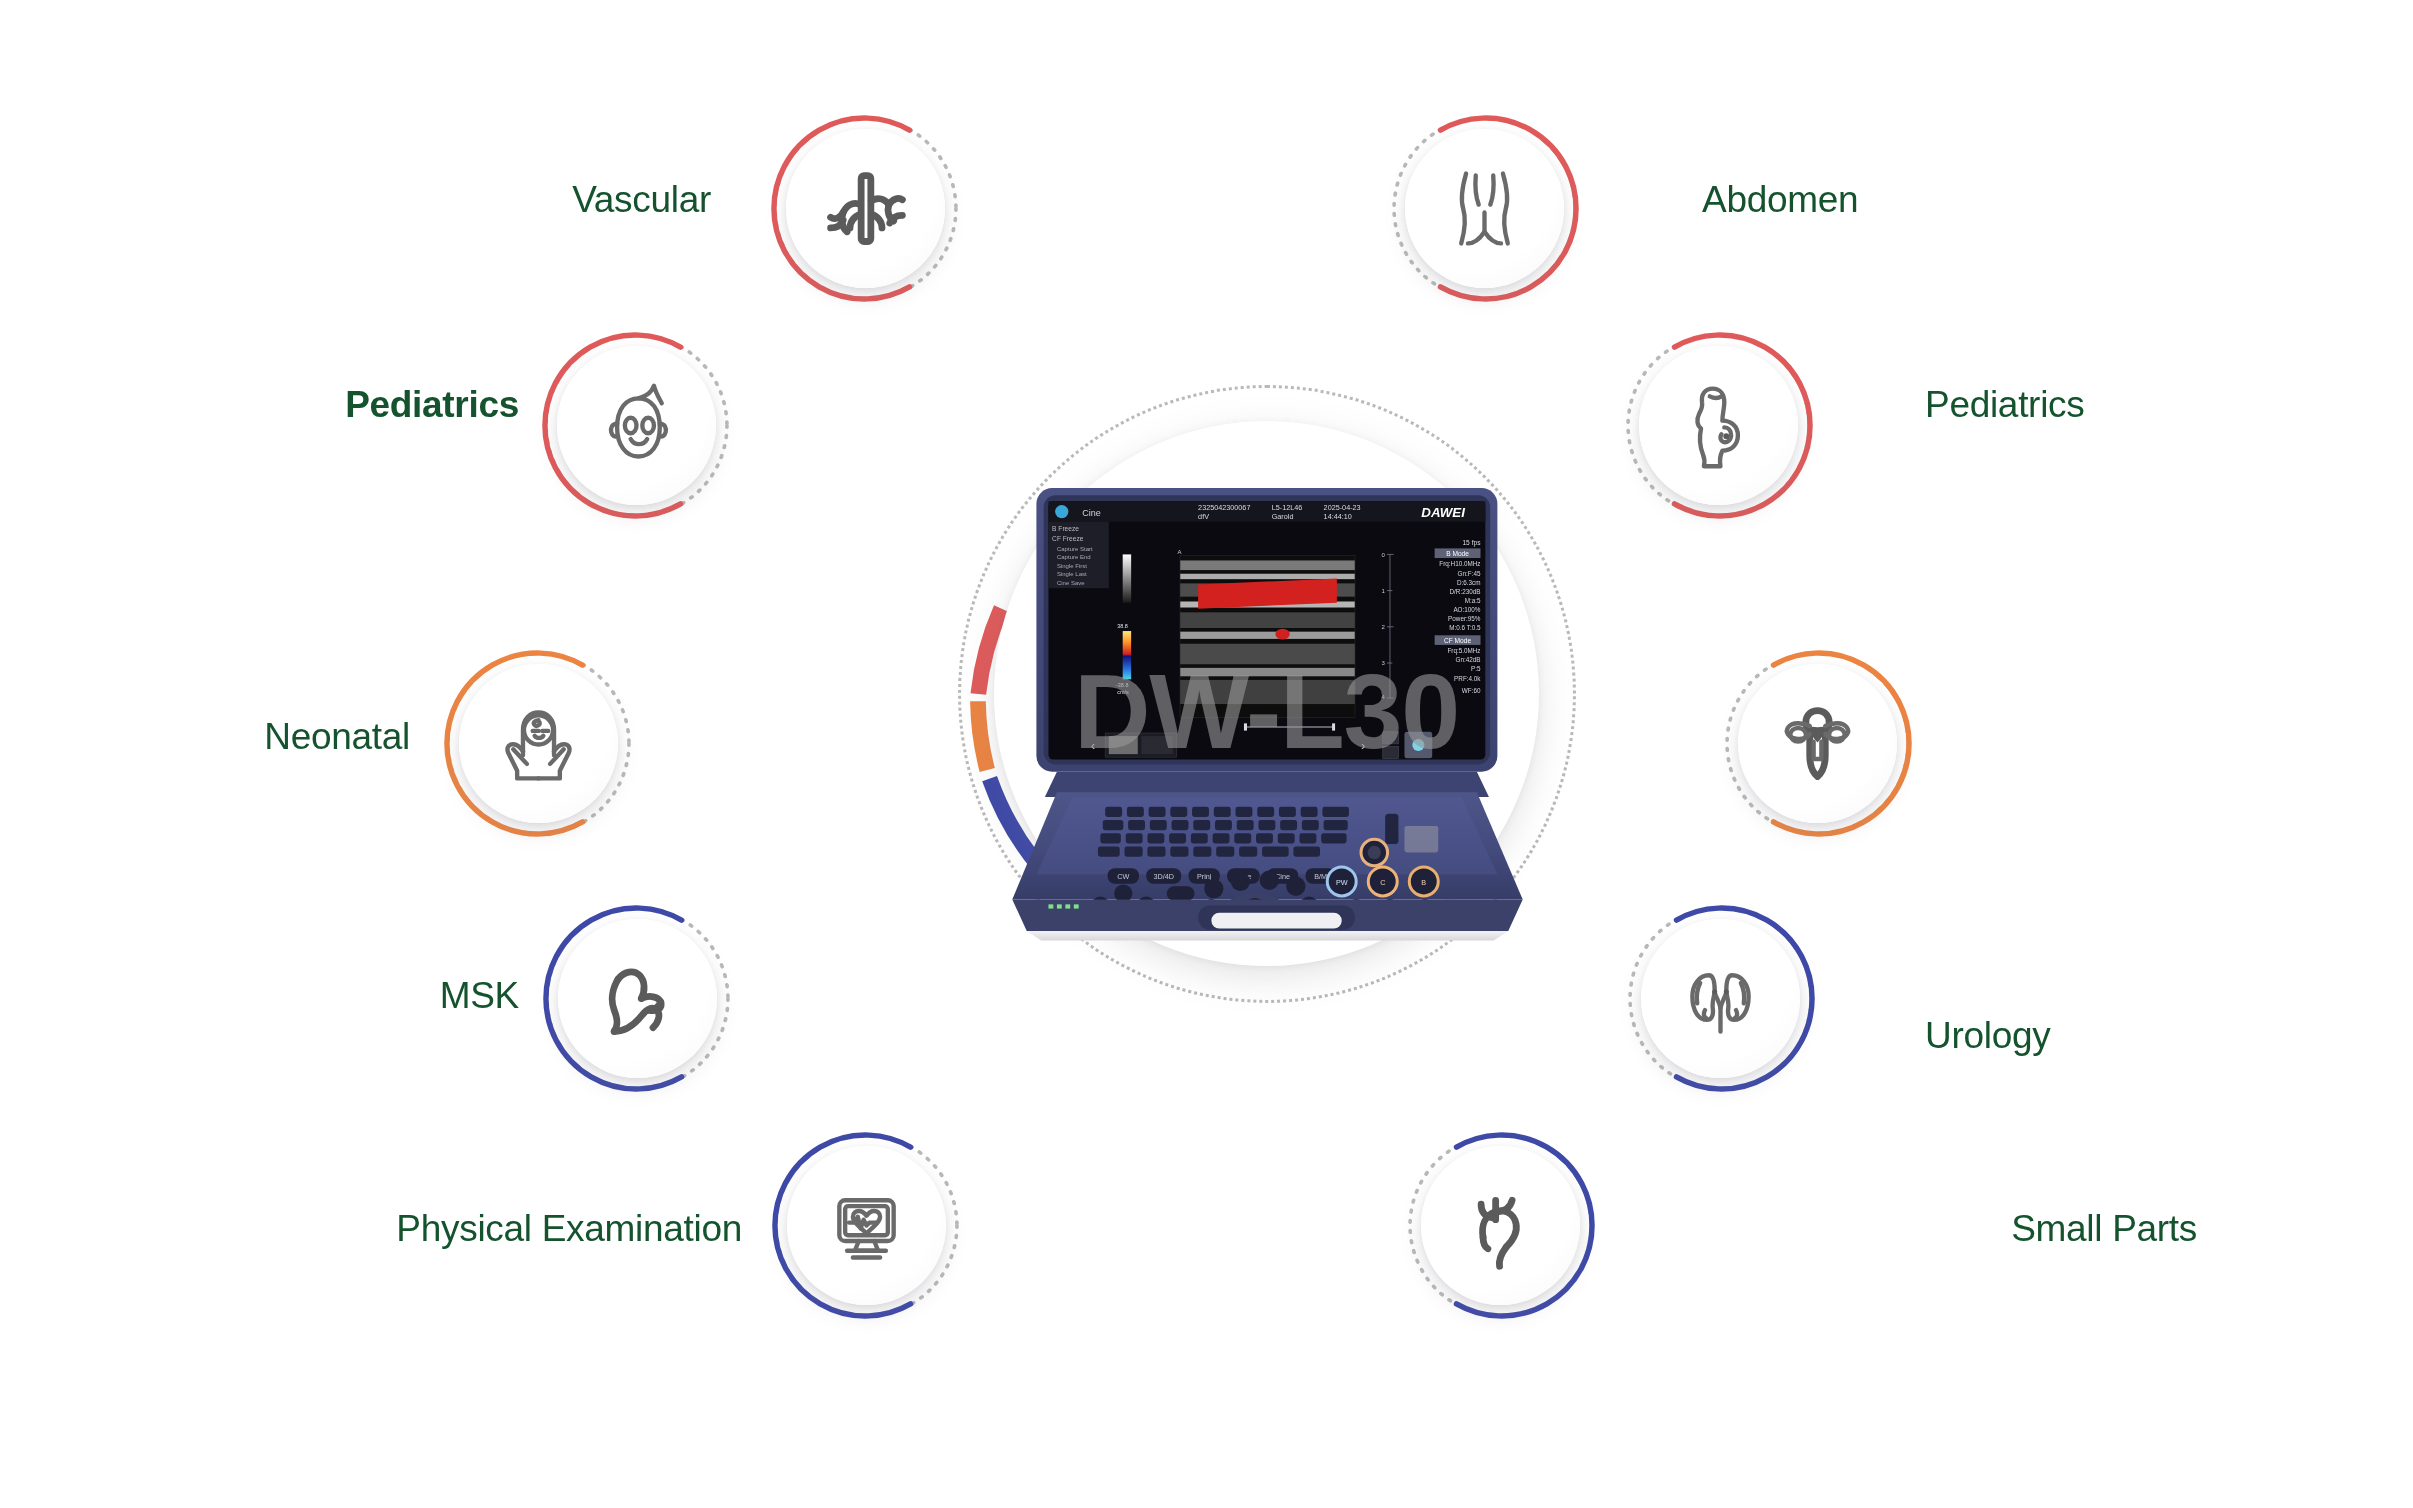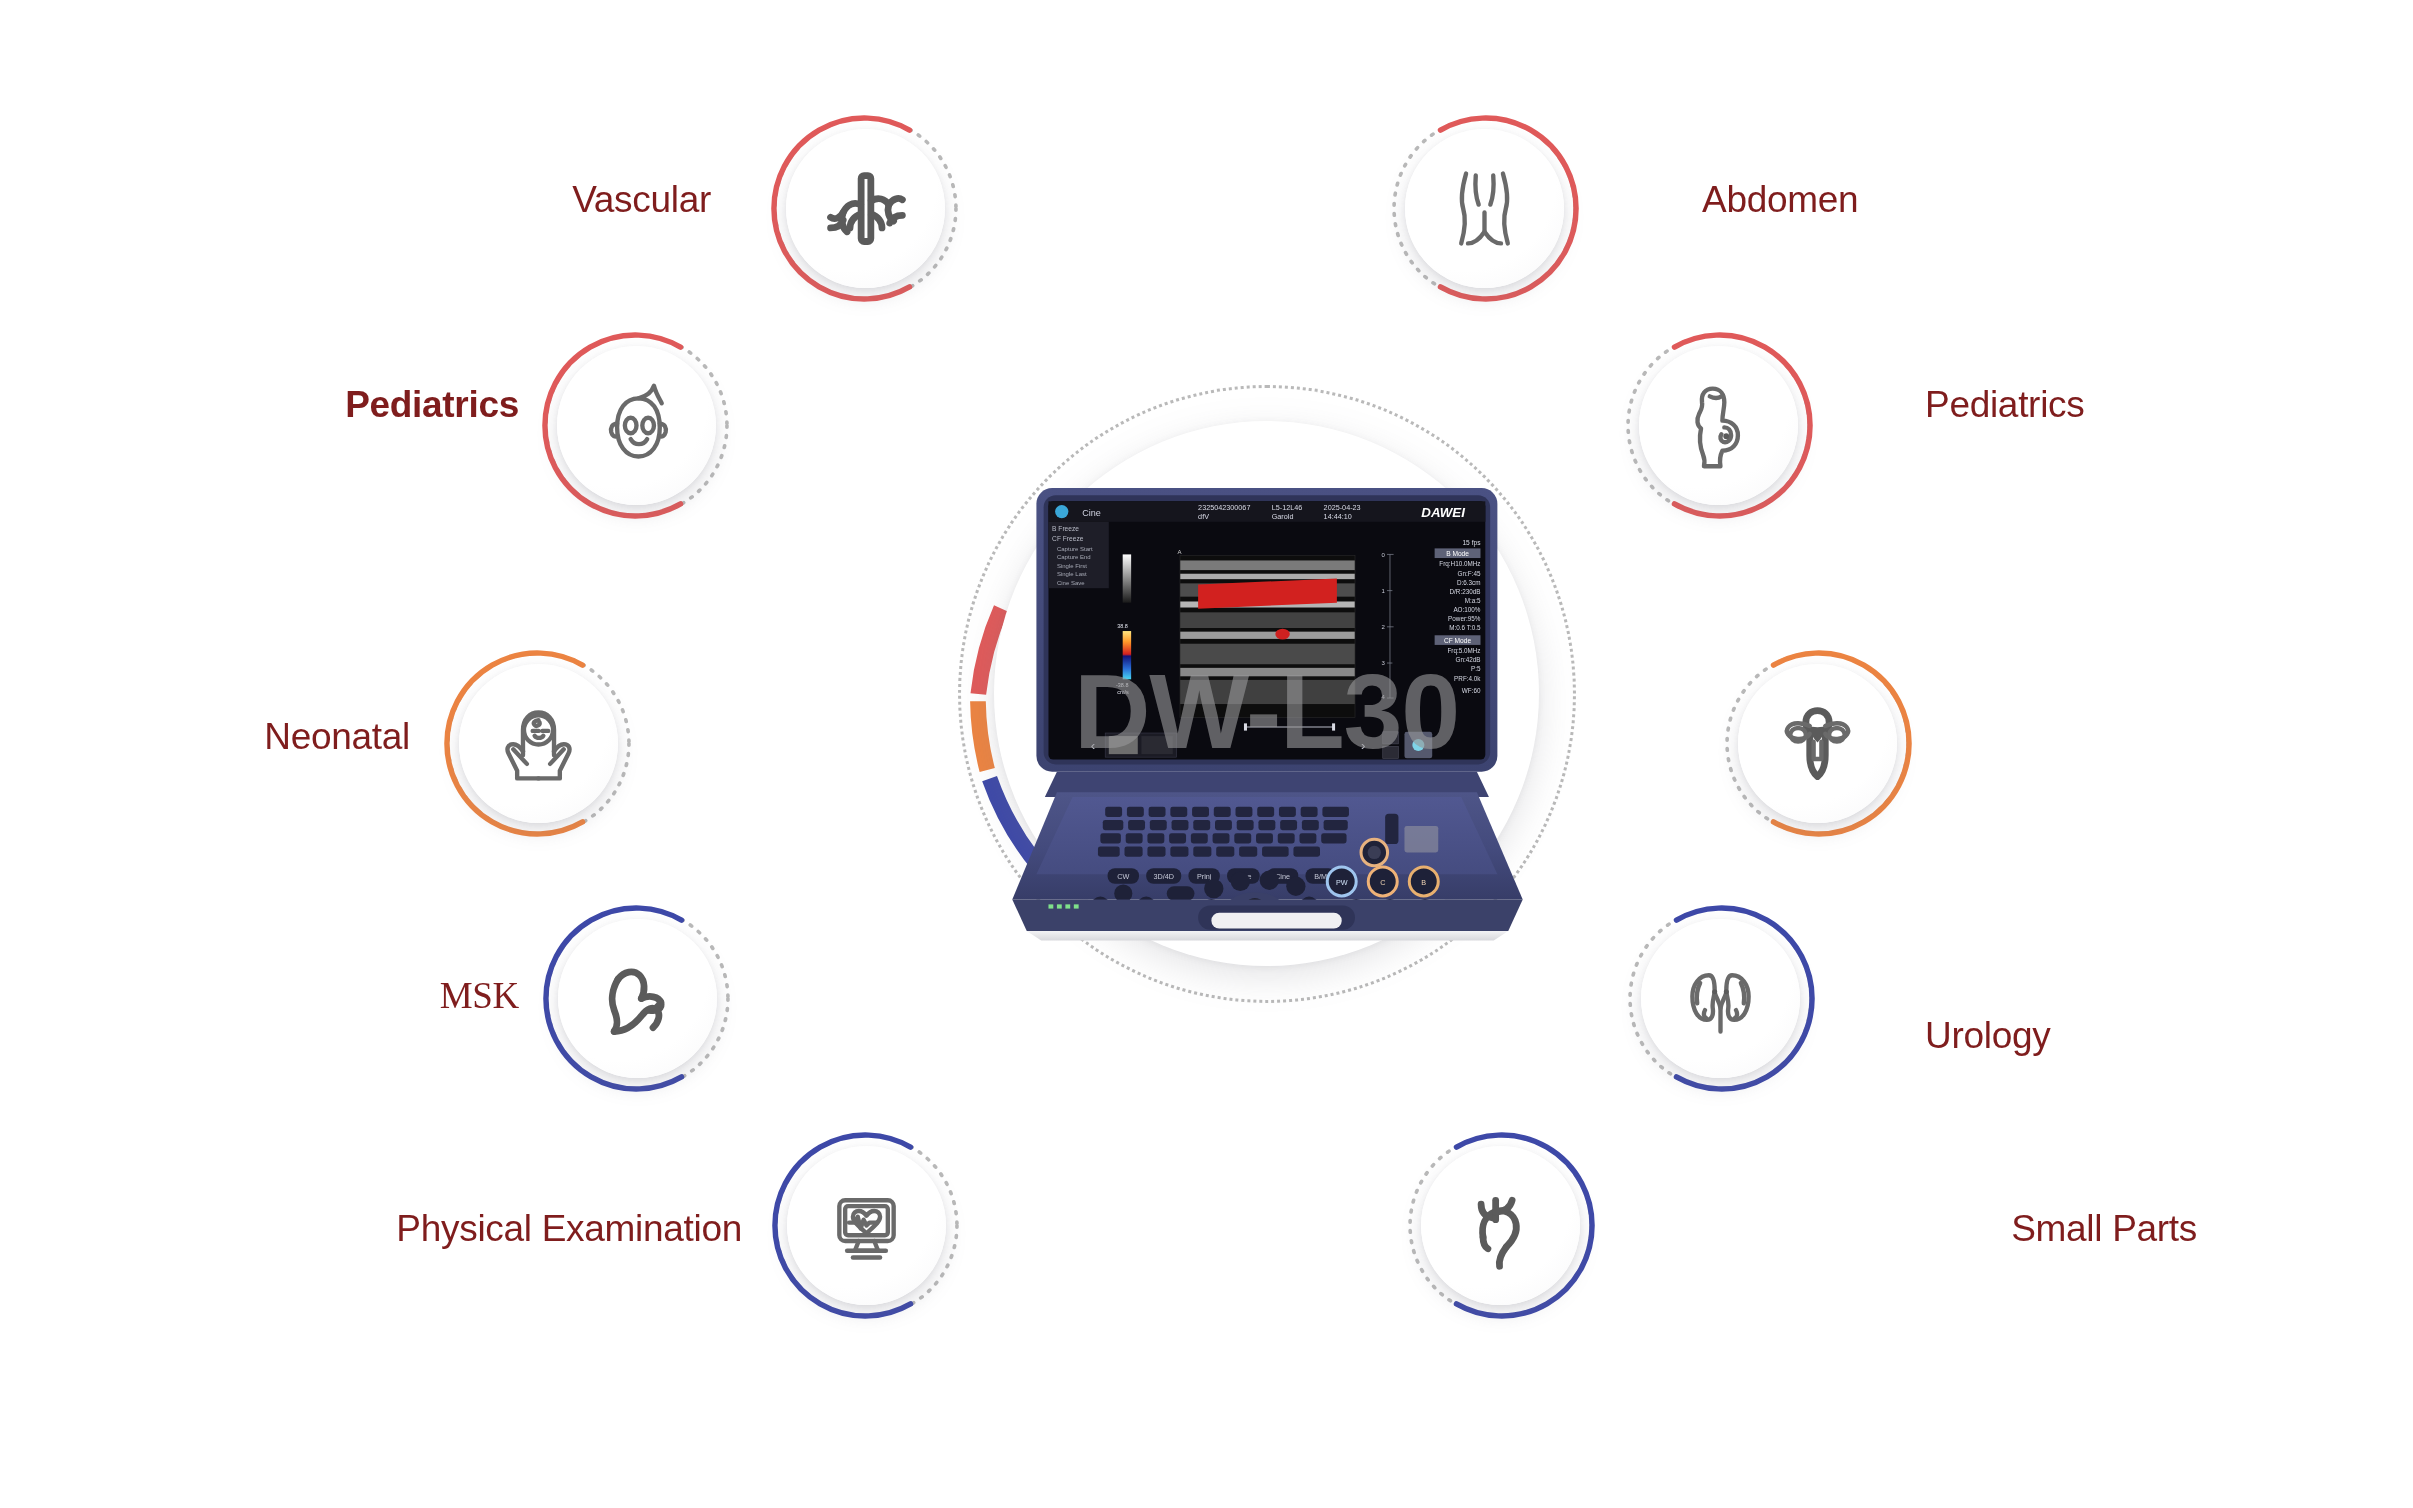--- a/index.html
+++ b/index.html
@@ -50,21 +50,21 @@
   }
   .badge .disc svg{width:97px;height:97px;display:block;}
 
   .ico-stroke{fill:none;stroke:#5b5b5b;stroke-width:7;stroke-linecap:round;stroke-linejoin:round;}
   .ico-thin{fill:none;stroke:#6a6a6a;stroke-width:4.5;stroke-linecap:round;stroke-linejoin:round;}
   .ico-fill{fill:#5b5b5b;}
 
   
   .label{
     position:absolute;
-    color:#7f1d1d;
+    color:#14532d;
     font-size:37px;
     line-height:1.05;
     white-space:nowrap;
     font-family:"Liberation Sans","DejaVu Sans",sans-serif;
     letter-spacing:-0.3px;
   }
   .label.right{text-align:left;}
   .label.left{text-align:right;}
 </style>
 </head>
@@ -415,21 +415,21 @@
     <div class="disc">
       <svg viewBox="0 0 100 100">
         <path class="ico-stroke" d="M30 30 C 24 40 22 52 26 62 C 30 72 30 78 26 84"></path>
         <path class="ico-stroke" d="M30 30 C 36 22 46 20 52 26 C 58 32 58 42 54 50"></path>
         <path class="ico-stroke" d="M54 50 C 62 46 72 48 74 54 C 76 60 70 64 62 62"></path>
         <path class="ico-stroke" d="M62 62 C 68 62 72 58 74 54"></path>
         <path class="ico-stroke" d="M26 84 C 36 84 46 78 54 68 C 60 60 66 58 70 62 C 74 66 72 74 66 80"></path>
       </svg>
     </div>
   </div>
-  <div class="label left" style="left:229px;top:977px;width:290px;font-family:Liberation Serif, serif;">MSK</div>
+  <div class="label left" style="left:229px;top:977px;width:290px;">MSK</div>
 
   <div class="badge" style="left:767px;top:1126px;">
     <svg class="ringsvg" viewBox="0 0 330 330">
       <circle cx="165" cy="165" r="150" fill="none" stroke="#b9b9b9" stroke-width="6" stroke-dasharray="3 14" stroke-linecap="round"></circle>
       <path d="M 238 35 A 150 150 0 1 0 238 295" fill="none" stroke="#3e49a8" stroke-width="9" stroke-linecap="round"></path>
     </svg>
     <div class="disc">
       <svg viewBox="0 0 100 100">
         <rect class="ico-thin" x="22" y="24" width="56" height="42" rx="6"></rect>
         <rect class="ico-thin" x="28" y="30" width="44" height="30" rx="3"></rect>

